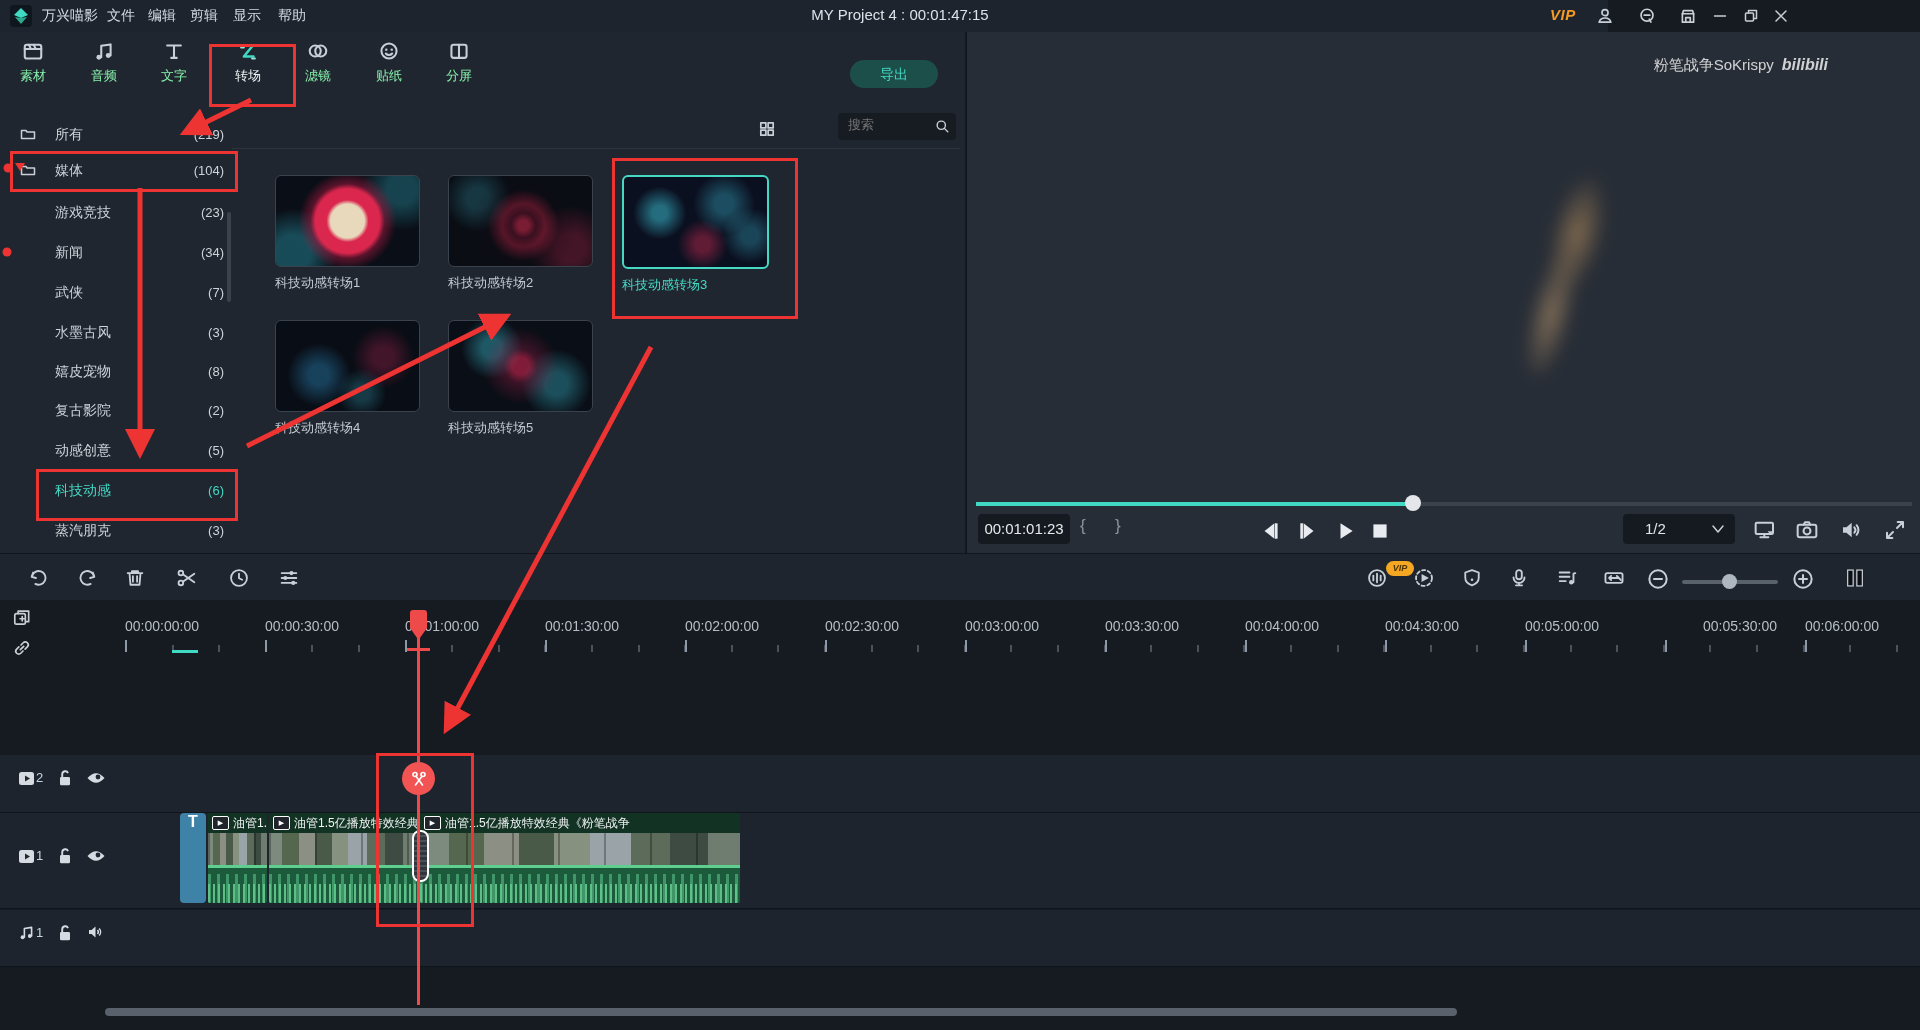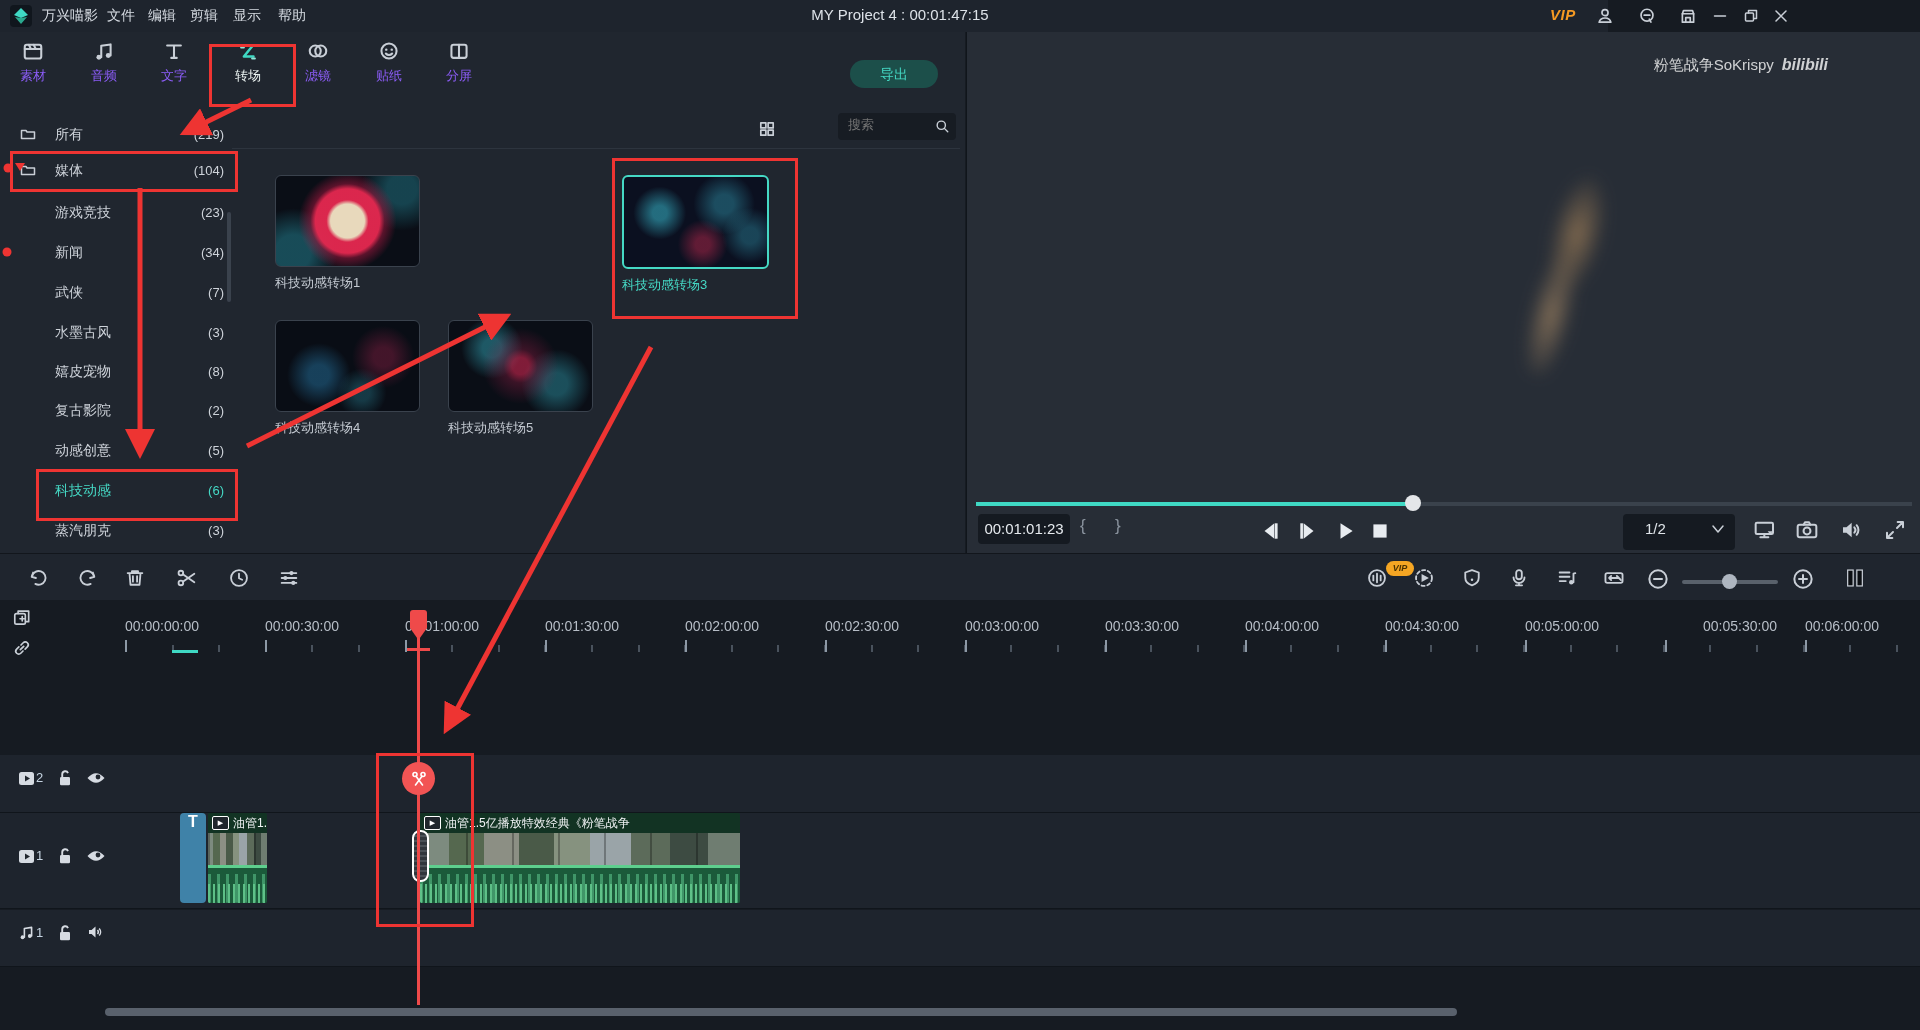--- a/index.html
+++ b/index.html
@@ -9,21 +9,21 @@
   svg.ic{stroke:#c9cfd7;fill:none;stroke-width:1.5;stroke-linecap:round;stroke-linejoin:round;display:block;}
   svg.ic .fill{fill:#c9cfd7;stroke:none;}
   
   .menubar{left:0;top:0;width:1608px;height:32px;background:#1e242d;}
   .menubar .mi{position:absolute;top:7px;font-size:14px;color:#d6dbe2;}
   .apptitle{position:absolute;left:640px;top:6px;width:520px;text-align:center;font-size:15px;color:#dde2e8;}
   .viptext{font-style:italic;font-weight:bold;color:#f59a23;font-size:15px;letter-spacing:.5px;}
   
   .leftpanel{left:0;top:32px;width:965px;height:521px;background:#20262f;}
   .tab{position:absolute;top:8px;width:64px;text-align:center;cursor:pointer;}
-  .tab .tlab{font-size:13px;color:#8b5cf6;margin-top:5px;}
+  .tab .tlab{font-size:13px;color:#86efac;margin-top:5px;}
   .tab.active .tlab{color:#eef6f4;}
   .tab svg{margin:0 auto;}
   .exportbtn{position:absolute;left:850px;top:28px;width:88px;height:28px;border-radius:14px;
              background:#1c4f4a;color:#45d9c5;font-size:14px;text-align:center;line-height:28px;}
   
   .cat{position:absolute;left:0;width:232px;height:30px;}
   .cat .clab{position:absolute;left:55px;top:6px;font-size:14px;color:#ced3da;}
   .cat .ccount{position:absolute;right:8px;top:7px;width:80px;text-align:right;font-size:13px;color:#ced3da;}
   .cat.sel .clab,.cat.sel .ccount{color:#45d9c5;}
   .cat .fold{position:absolute;left:20px;top:6px;}
@@ -79,21 +79,21 @@
           filter:blur(7px);transform:rotate(14deg);}
   .wm{position:absolute;right:20px;top:14px;font-size:15px;color:rgba(255,255,255,.78);}
   .wm .logo{font-weight:bold;font-style:italic;margin-left:8px;font-size:16px;}
   .pbar-track{position:absolute;left:9px;top:470px;width:936px;height:4px;background:#3a424c;}
   .pbar-fill{position:absolute;left:9px;top:470px;width:437px;height:4px;background:#3fd9c4;}
   .pbar-knob{position:absolute;left:438px;top:463px;width:16px;height:16px;border-radius:50%;background:#e4e6e9;}
   .tcbox{position:absolute;left:11px;top:482px;width:92px;height:30px;background:#151a21;border-radius:4px;
          color:#e6eaee;font-size:15px;text-align:center;line-height:30px;}
   .brace{position:absolute;top:484px;font-size:17px;color:#8a939e;}
   .transport{position:absolute;top:489px;}
-  .pagebox{position:absolute;left:656px;top:482px;width:112px;height:36px;background:#151a21;border-radius:4px;}
+  .pagebox{position:absolute;left:656px;top:482px;width:112px;height:30px;background:#151a21;border-radius:4px;}
   .pagebox .plab{position:absolute;left:22px;top:6px;font-size:15px;color:#dfe4e9;}
   .pagebox svg{position:absolute;right:10px;top:9px;}
   
   .toolbar{left:0;top:553px;width:1920px;height:47px;background:#1f252e;border-top:1px solid #12161c;border-bottom:1px solid #12161c;}
   .tbi{position:absolute;top:13px;}
   .vipbadge{position:absolute;left:1386px;top:7px;width:28px;height:15px;border-radius:8px;background:#f5a623;
             color:#4c3300;font-size:9px;font-weight:bold;font-style:italic;text-align:center;line-height:15px;}
   .zslider{position:absolute;left:1682px;top:26px;width:96px;height:4px;background:#59616b;border-radius:2px;}
   .zknob{position:absolute;left:1722px;top:20px;width:15px;height:15px;border-radius:50%;background:#aeb6c0;}
   
@@ -301,20 +301,24 @@
       <svg class="ic" width="15" height="15" viewBox="0 0 16 16">
         <circle cx="6.7" cy="6.7" r="4.4"></circle>
           <path d="M10 10 l3.6 3.6"></path>
       </svg>
     </div>
 
     <div class="card" style="left:275px;top:143px;">
       <div class="thumb t1"></div>
       <div class="cname">科技动感转场1</div>
     </div>
+    <div class="card" style="left:448px;top:143px;">
+      <div class="thumb t2"></div>
+      <div class="cname">科技动感转场2</div>
+    </div>
     <div class="card" style="left:622px;top:143px;">
       <div class="thumb t3 sel"></div>
       <div class="cname sel">科技动感转场3</div>
     </div>
     <div class="card" style="left:275px;top:288px;">
       <div class="thumb t4"></div>
       <div class="cname">科技动感转场4</div>
     </div>
     <div class="card" style="left:448px;top:288px;">
       <div class="thumb t5"></div>
@@ -509,20 +513,29 @@
       <div class="titleclip">T</div>
       <div class="clip" style="left:208px;width:59px;">
         <div class="cliplabel">
             <span class="playbadge">▶</span>
             <span>油管1.</span>
           </div>
         <div class="thumbs"></div>
         <div class="gline"></div>
         <div class="wave"></div>
       </div>
+      <div class="clip" style="left:269px;width:149px;">
+        <div class="cliplabel">
+            <span class="playbadge">▶</span>
+            <span>油管1.5亿播放特效经典</span>
+          </div>
+        <div class="thumbs"></div>
+        <div class="gline"></div>
+        <div class="wave"></div>
+      </div>
       <div class="clip" style="left:420px;width:320px;">
         <div class="cliplabel">
             <span class="playbadge">▶</span>
             <span>油管1.5亿播放特效经典《粉笔战争</span>
           </div>
         <div class="thumbs"></div>
         <div class="gline"></div>
         <div class="wave"></div>
       </div>
       <div class="capsule"></div>

